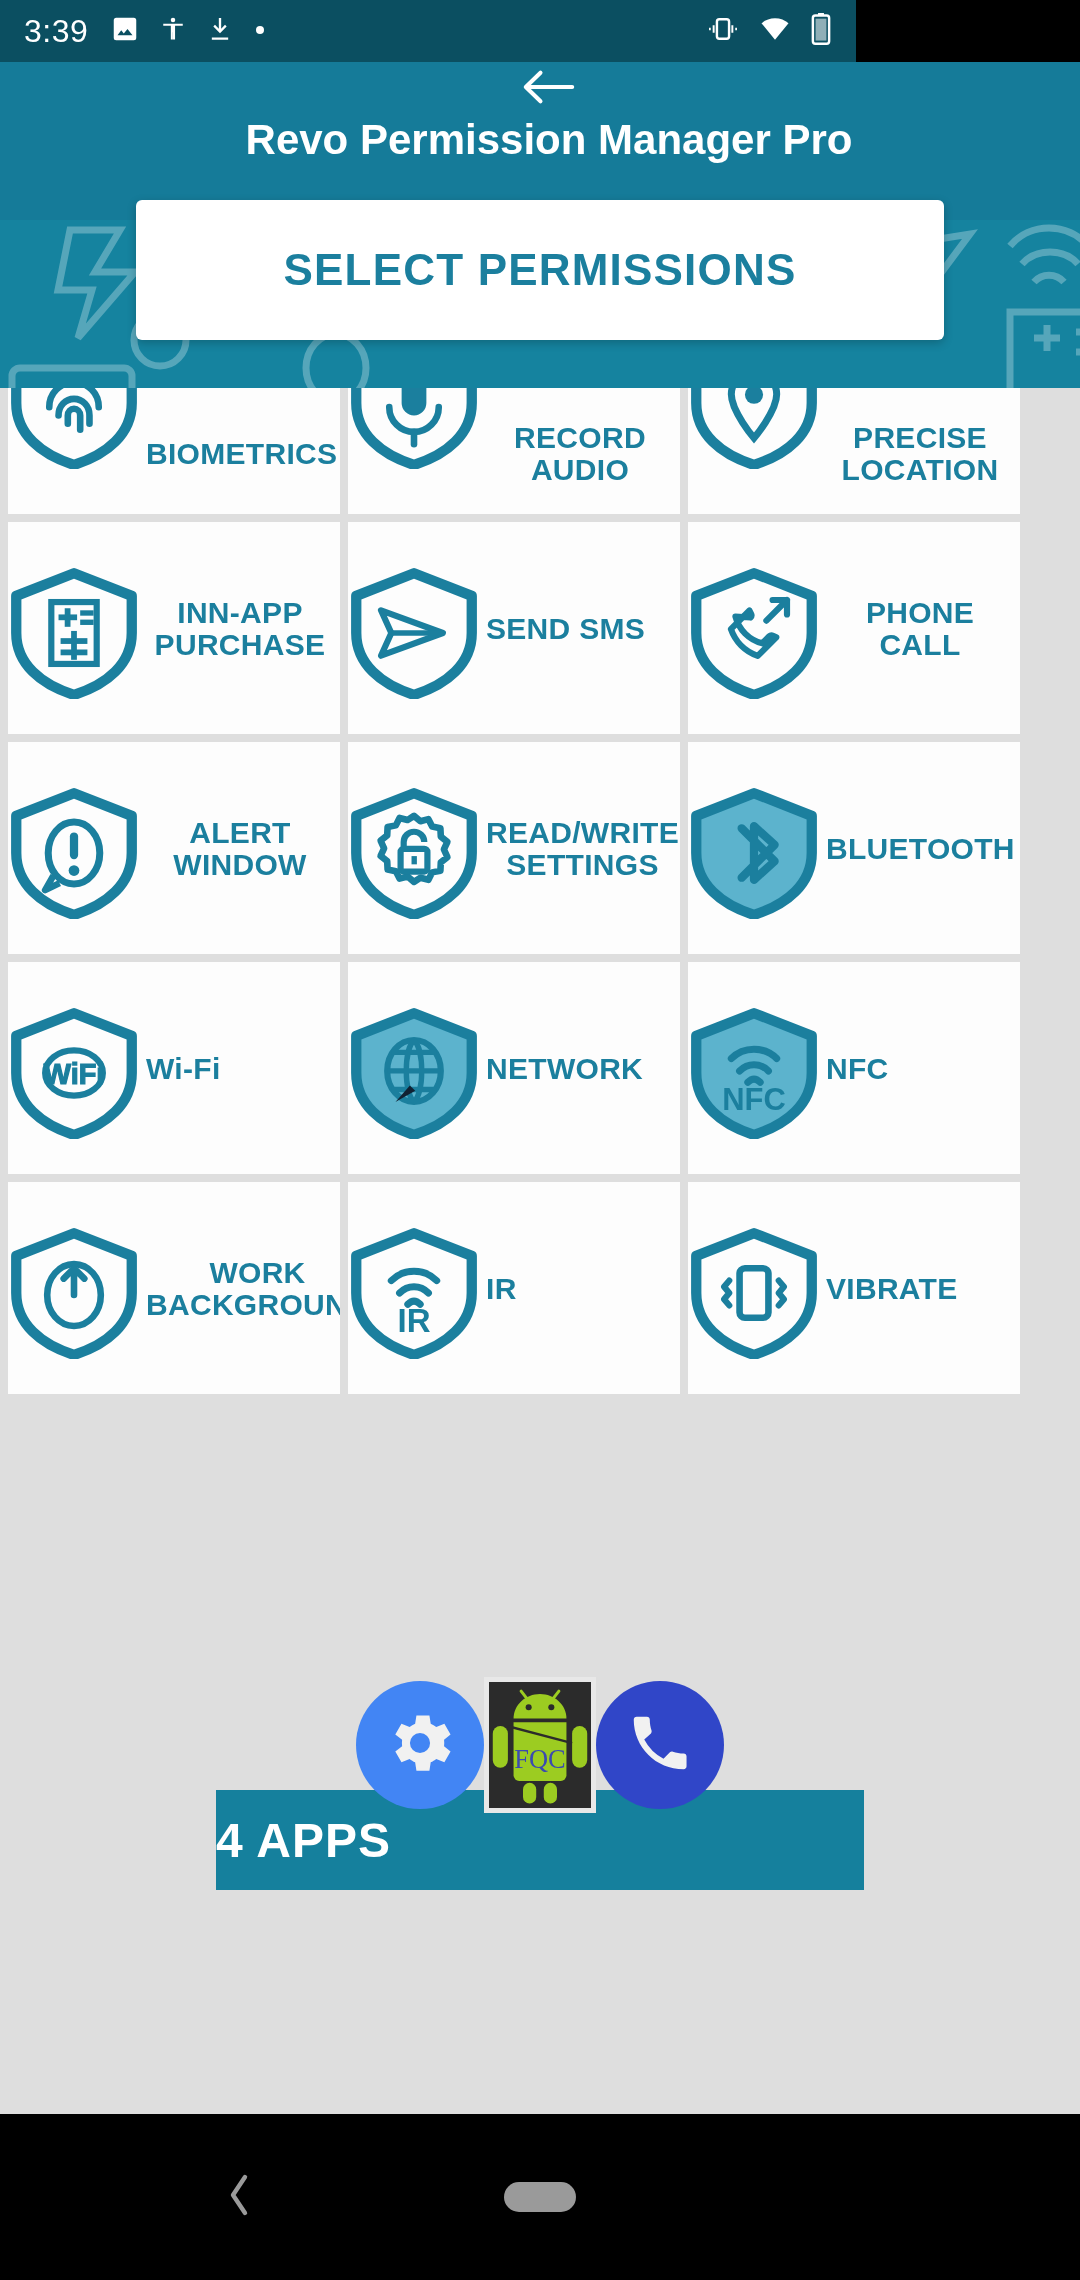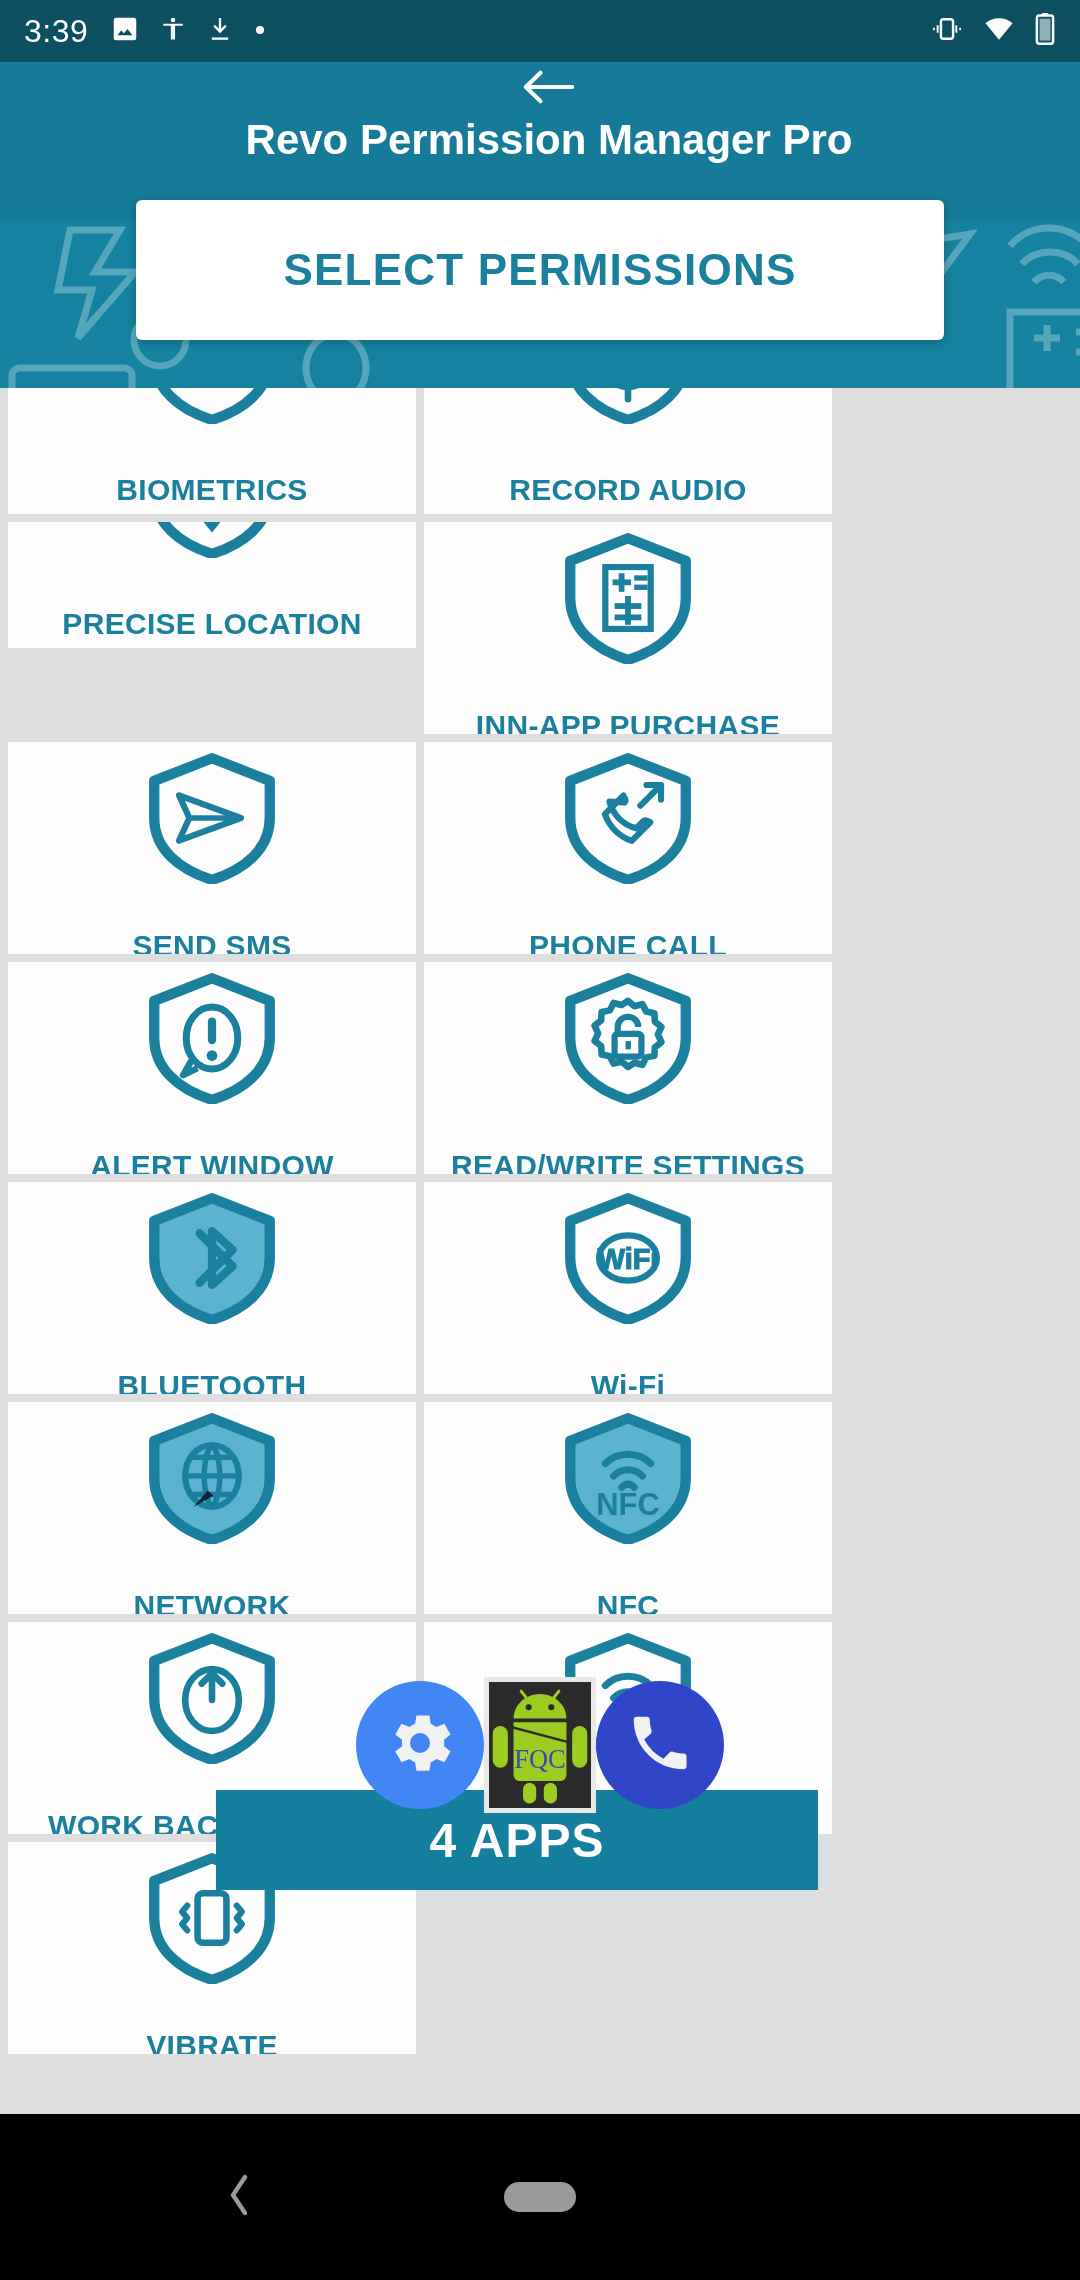--- a/index.html
+++ b/index.html
@@ -6,21 +6,21 @@
   html, body {
     width: 1080px; height: 2280px;
     background: #000;
     font-family: "Liberation Sans", sans-serif;
     overflow: hidden;
   }
   #screen { position: relative; width: 1080px; height: 2280px; overflow: hidden; }
 
   
   .statusbar {
-    position: absolute; top: 0; left: 0; width: 1080px; height: 62px;
+    position: absolute; top: 0; left: 0; width: 856px; height: 62px;
     background: #0b4f61;
     display: flex; align-items: center; padding: 0 24px;
   }
   .sb-time { color: #fff; font-size: 32px; letter-spacing: .5px; }
   .sb-left-icons { display: flex; align-items: center; gap: 20px; margin-left: 22px; }
   .sb-spacer { flex: 1; }
   .sb-right-icons { display: flex; align-items: center; gap: 18px; }
   .sb-ic { display: block; }
 
   
@@ -50,25 +50,25 @@
     position: absolute; top: 388px; left: 0; width: 1080px; height: 1726px;
     background: #dedede; overflow: hidden;
   }
 
   
   .grid {
     position: absolute; top: 0; left: 8px; width: 1064px;
     display: flex; flex-wrap: wrap;
   }
   .tile {
-    width: 408px; height: 212px; margin: 0 8px 8px 0;
+    width: 332px; height: 212px; margin: 0 8px 8px 0;
     background: #fdfdfd;
-    display: flex; flex-direction: column; align-items: center;
+    display: flex; flex-direction: row; align-items: center;
     justify-content: flex-start;
-    overflow: hidden; cursor: pointer; position: relative; gap: 44px;
+    overflow: hidden; cursor: pointer; position: relative;
   }
   .tile .ic { margin-top: 10px; height: 132px; display:flex; align-items:center; justify-content:center;}
   .tile .lbl {
     color: #1b7f9e; font-size: 30px; font-weight: bold; text-align: center;
     line-height: 1.06; letter-spacing: .3px; padding: 0 6px; margin-top: 2px;
   }
   
   .tile.clipped { height: 126px; }
   .tile.clipped .ic { margin-top: -96px; height: 132px; }
   .tile.clipped .lbl { margin-top: 6px; }
@@ -80,22 +80,22 @@
     box-shadow: 0 3px 10px rgba(0,0,0,.22);
     display: flex; align-items: center; justify-content: center;
     cursor: pointer; z-index: 30;
   }
   .select-card span {
     color: #1b7f9e; font-size: 44px; font-weight: bold; letter-spacing: 1.2px;
   }
 
   
   .apps-bar {
-    position: absolute; left: 216px; top: 1790px; width: 602px; height: 100px;
-    background: #15809d; display: flex; align-items: center; justify-content: center;
+    position: absolute; left: 216px; top: 1790px; width: 648px; height: 100px;
+    background: #15809d; display: flex; align-items: center; 
     z-index: 20; cursor: pointer;
   }
   .apps-bar span { color: #fff; font-size: 48px; font-weight: bold; letter-spacing: 1px; }
 
   .fab-row {
     position: absolute; left: 0; top: 1680px; width: 1080px; height: 130px;
     display: flex; align-items: center; justify-content: center; gap: 16px;
     z-index: 25;
   }
   .fab {

